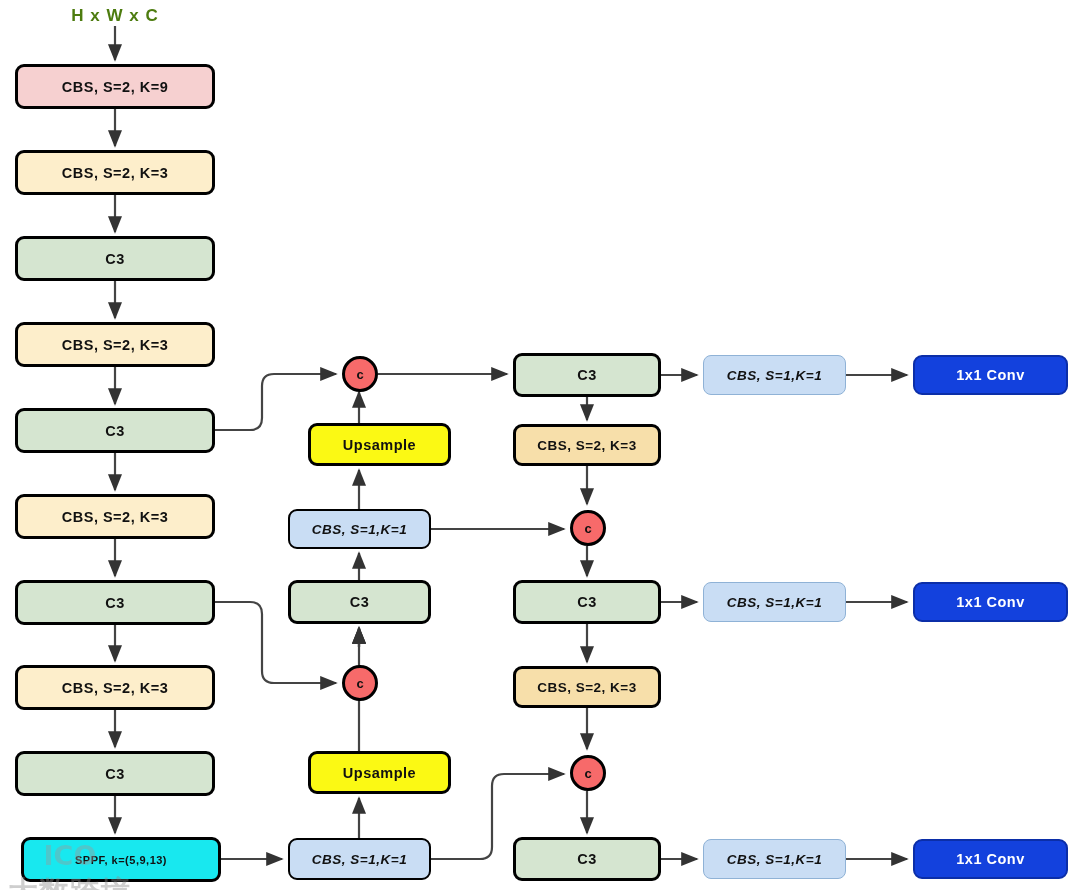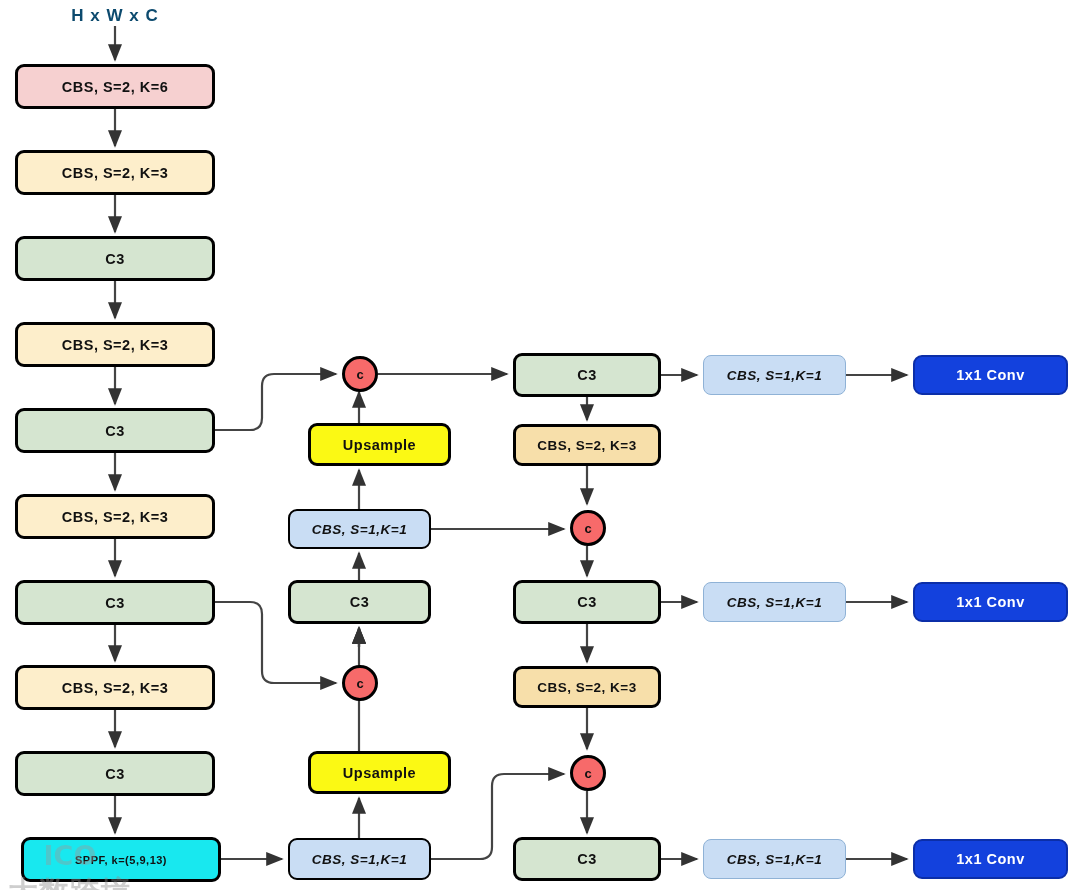--- a/index.html
+++ b/index.html
@@ -27,21 +27,21 @@
   .f-yellow {background:#fbf914;margin-left:20px;}
   .f-blue   {background:#c9ddf4;font-style:italic;}
   .f-blueb  {background:#1341dd;color:#ffffff;border:2px solid #0b2ea8;}
 
   
   .cc{width:36px;height:36px;border-radius:50%;
       background:#f76a6a;border:3px solid #000;
       font-size:13px;font-weight:700;color:#111;}
 
   
-  .cap{font-size:17px;font-weight:700;color:#0c4a6e;letter-spacing:1px;
+  .cap{font-size:17px;font-weight:700;color:#4d7c0f;letter-spacing:1px;
        background:transparent;}
 
   
   #wm{position:absolute;left:8px;top:842px;z-index:5;
       display:flex;align-items:center;gap:8px;opacity:.42;
       pointer-events:none;flex-direction:column;}
   #wm .lg{font-size:27px;font-weight:700;color:#9a9a9a;
           font-family:"DejaVu Sans",sans-serif;line-height:1;}
   #wm .cn{font-size:30px;font-weight:700;color:#8d8d8d;
           font-family:"DejaVu Sans",sans-serif;line-height:1;
@@ -103,21 +103,21 @@
       <path d="M846,375 L907,375"></path>
       <path d="M661,602 L697,602"></path>
       <path d="M846,602 L907,602"></path>
       <path d="M661,859 L697,859"></path>
       <path d="M846,859 L907,859"></path>
     </g>
   </svg>
 
   <div class="node cap" style="left:40px;top:4px;width:150px;height:24px;">H x W x C</div>
 
-  <div class="node blk f-pink" style="left:15px;top:64px;width:200px;height:45px;">CBS,  S=2,  K=6</div>
+  <div class="node blk f-pink" style="left:15px;top:64px;width:200px;height:45px;">CBS,  S=2,  K=9</div>
   <div class="node blk f-cream" style="left:15px;top:150px;width:200px;height:45px;">CBS,  S=2,  K=3</div>
   <div class="node blk f-green" style="left:15px;top:236px;width:200px;height:45px;">C3</div>
   <div class="node blk f-cream" style="left:15px;top:322px;width:200px;height:45px;">CBS,  S=2,  K=3</div>
   <div class="node blk f-green" style="left:15px;top:408px;width:200px;height:45px;">C3</div>
   <div class="node blk f-cream" style="left:15px;top:494px;width:200px;height:45px;">CBS,  S=2,  K=3</div>
   <div class="node blk f-green" style="left:15px;top:580px;width:200px;height:45px;">C3</div>
   <div class="node blk f-cream" style="left:15px;top:665px;width:200px;height:45px;">CBS,  S=2,  K=3</div>
   <div class="node blk f-green" style="left:15px;top:751px;width:200px;height:45px;">C3</div>
   <div class="node blk f-cyan" style="left:21px;top:837px;width:200px;height:45px;font-size:11px;">SPPF,   k=(5,9,13)</div>
 

